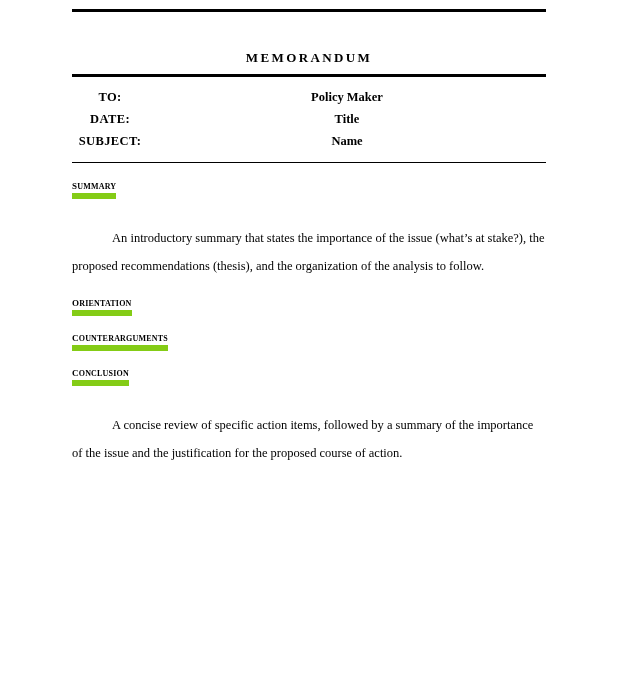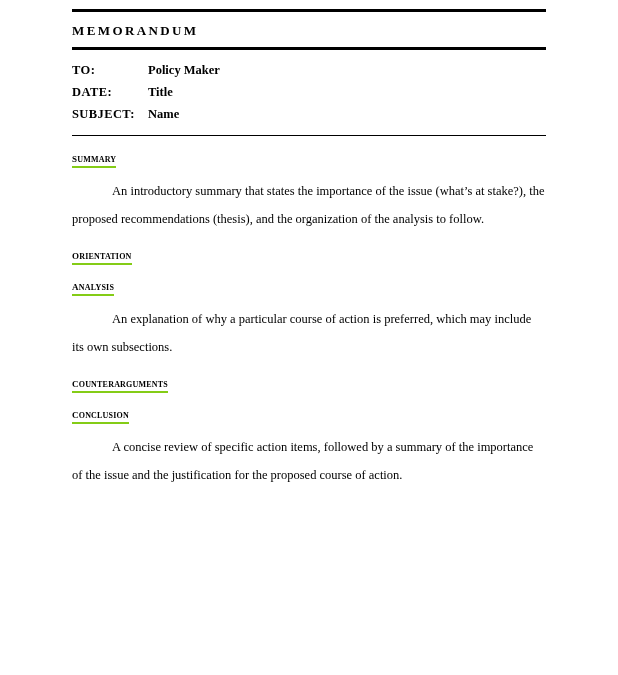--- a/index.html
+++ b/index.html
@@ -20,35 +20,37 @@
     height: 675px;
     box-sizing: border-box;
     padding: 0 72px;
   }
   .rule-top {
     height: 0;
     border-top: 3px solid #000;
     margin-top: 9px;
   }
   .memo-title {
-    text-align: left;
+    text-align: center;
     font-weight: bold;
     font-size: 13px;
     letter-spacing: 2.4px;
     padding: 11px 0 8px 0;
+    margin-top: 27px;
   }
   .rule-under-title {
     height: 0;
     border-top: 3px solid #000;
     margin-bottom: 10px;
   }
   table.fields {
     width: 100%;
     border-collapse: collapse;
     font-size: 12.5px;
+    text-align: center;
   }
   table.fields td {
     padding: 3px 0 4px 0;
     vertical-align: top;
   }
   td.flabel {
     width: 76px;
     font-weight: bold;
     letter-spacing: 0.4px;
   }
@@ -62,35 +64,35 @@
     margin-bottom: 12px;
   }
   .section {
     margin-bottom: 2px;
   }
   .section-heading {
     font-size: 11.5px;
     font-weight: bold;
     font-variant: small-caps;
     text-transform: lowercase;
-    border-bottom: 2px solid #84cc16;
+    border-bottom: 6px solid #84cc16;
     display: inline-block;
     padding-bottom: 0px;
     margin-bottom: 9px;
     letter-spacing: 0.2px;
   }
   .section-heading::first-letter {
     font-size: 13px;
   }
   .section-body {
     font-size: 12.5px;
     line-height: 28px;
     text-indent: 40px;
     text-align: left;
-    margin: 0 0 12px 0;
+    margin: 16px 0 12px 0;
   }
 </style>
 </head>
 <body>
 
 <div class="page">
 
   <div class="rule-top"></div>
 
   <div class="memo-title">MEMORANDUM</div>
@@ -118,24 +120,20 @@
 
   <div class="section">
     <div class="section-heading">Summary</div>
     <p class="section-body">An introductory summary that states the importance of the issue (what’s at stake?), the proposed recommendations (thesis), and the organization of the analysis to follow.</p>
   </div>
 
   <div class="section">
     <div class="section-heading">Orientation</div>
   </div>
 
-  <div class="section">
-    <div class="section-heading">Analysis</div>
-    <p class="section-body">An explanation of why a particular course of action is preferred, which may include its own subsections.</p>
-  </div>
 
   <div class="section">
     <div class="section-heading">Counterarguments</div>
   </div>
 
   <div class="section">
     <div class="section-heading">Conclusion</div>
     <p class="section-body">A concise review of specific action items, followed by a summary of the importance of the issue and the justification for the proposed course of action.</p>
   </div>
 

